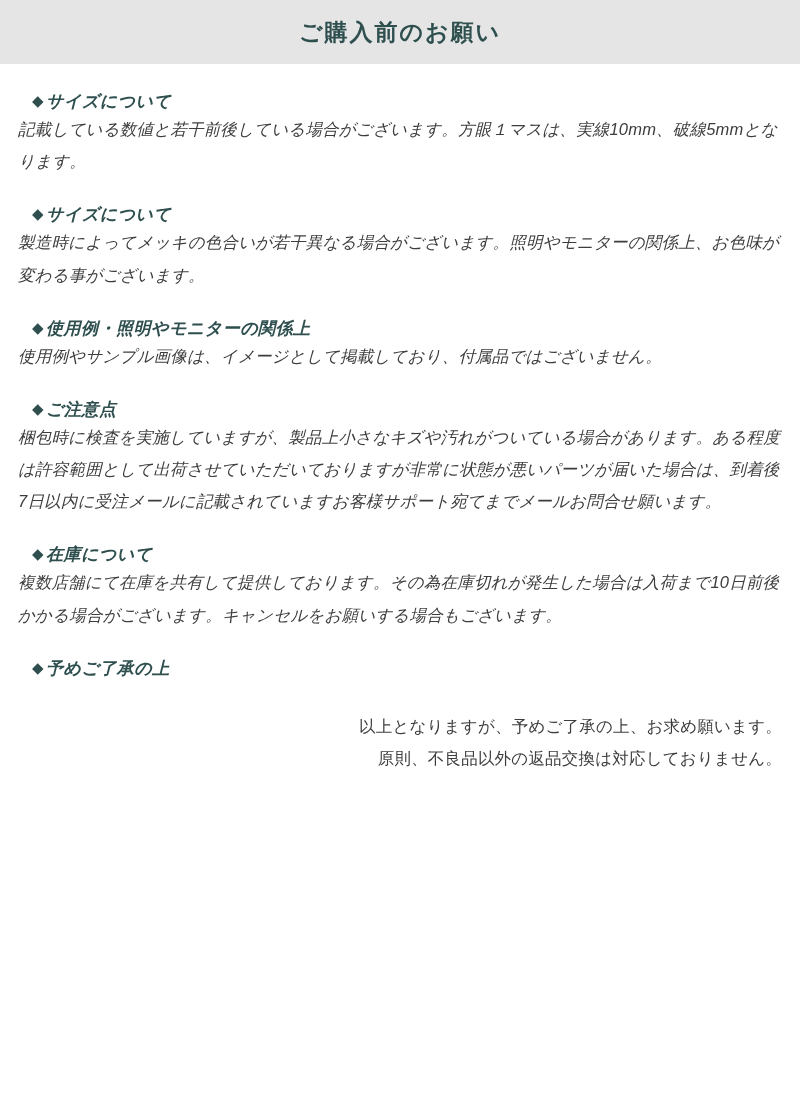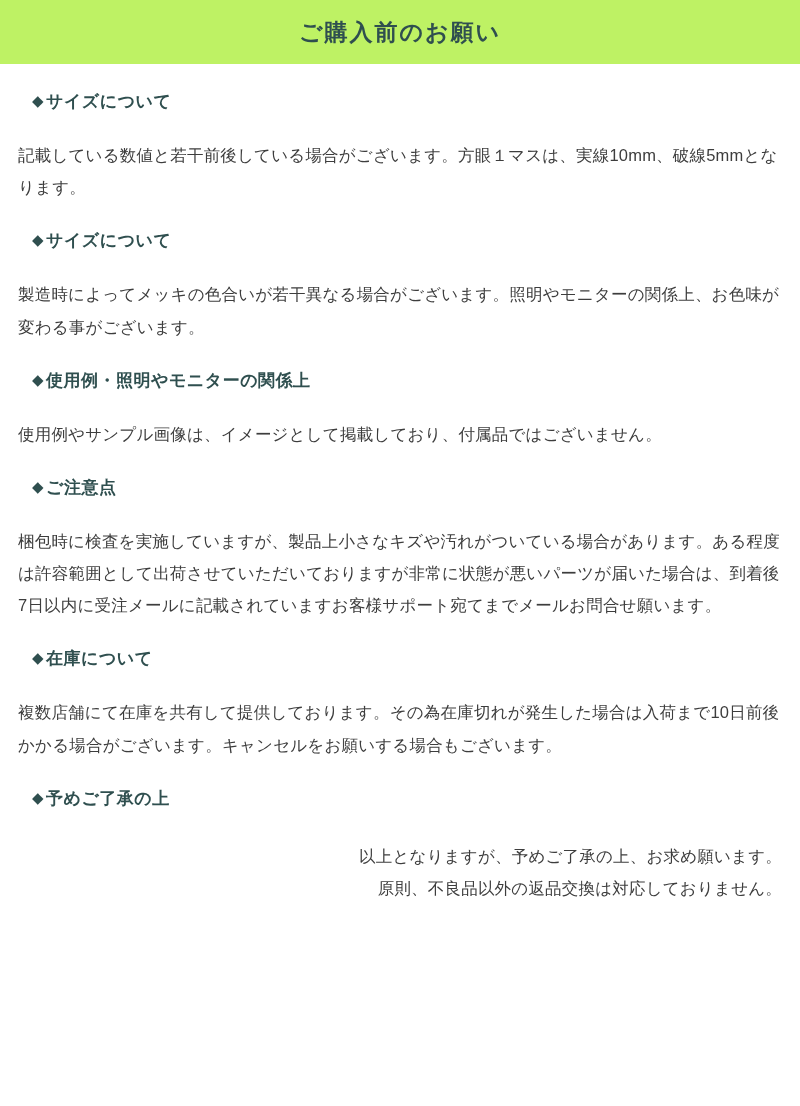--- a/index.html
+++ b/index.html
@@ -14,57 +14,58 @@
     color: #3a3a3a;
     overflow: hidden;
   }
   .page {
     width: 800px;
     height: 1106px;
     position: relative;
     background: #ffffff;
   }
   .header-band {
-    background: #bef264;
+    background: #e5e5e5;
     height: 64px;
     display: flex;
     align-items: center;
     justify-content: center;
   }
   .header-title {
     font-size: 23px;
     font-weight: bold;
     color: #2f4f4f;
     letter-spacing: 2px;
   }
   .content {
     padding: 0 18px;
   }
   .section {
     margin: 0;
+    font-style: italic;
   }
   .section-heading {
     font-size: 17px;
     font-weight: bold;
     color: #2f4f4f;
     margin: 26px 0 0 14px;
     letter-spacing: 0.5px;
   }
   .diamond-icon {
     display: inline-block;
     color: #2f4f4f;
     font-size: 15px;
     margin-right: 2px;
     vertical-align: 1px;
   }
   .section-body {
     font-size: 16.5px;
     line-height: 1.95;
     color: #3d3d3d;
-    margin: 26px 0 0 0;
+    margin: 0 0 0 0;
     letter-spacing: 0.2px;
   }
   .closing {
     font-size: 16.5px;
     line-height: 1.95;
     color: #3d3d3d;
     margin-top: 30px;
     letter-spacing: 0.2px;
     text-align: right;
   }

